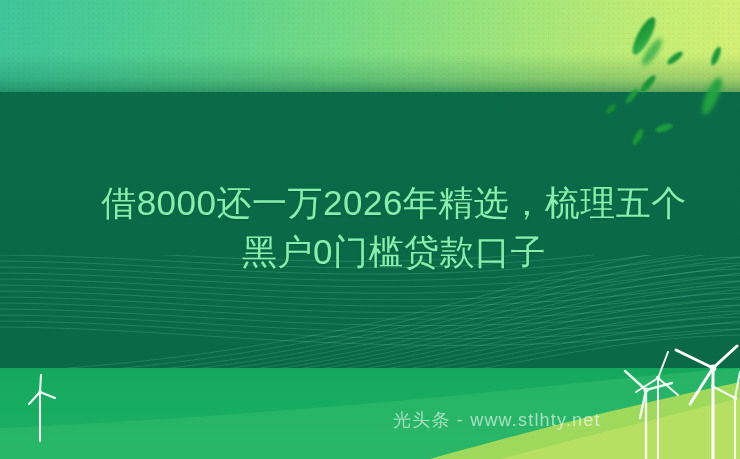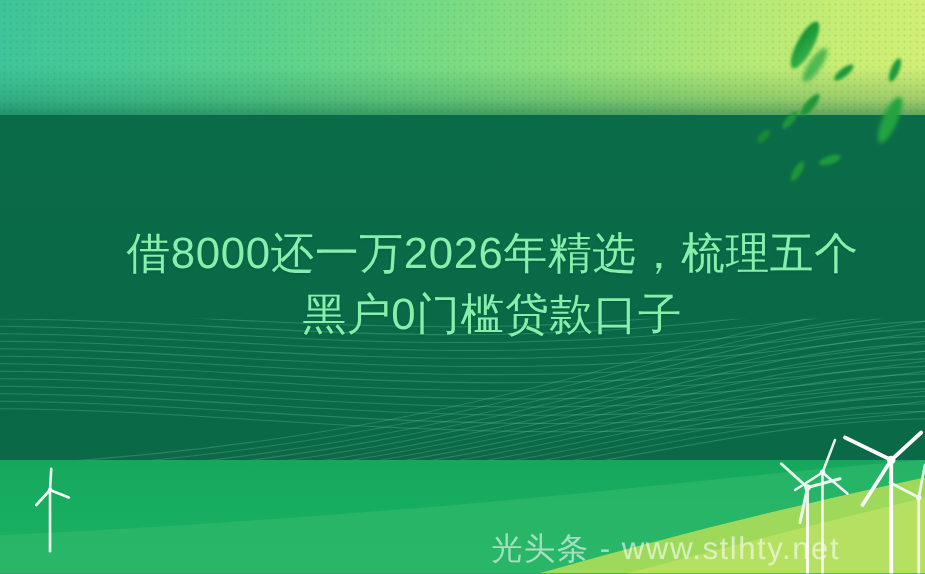--- a/index.html
+++ b/index.html
@@ -119,23 +119,23 @@
     font-family: "Liberation Sans", "DejaVu Sans", sans-serif;
     white-space: pre-line;
     text-shadow: 0 1px 2px rgba(0,50,30,0.25);
     padding-left: 24px;
   }
 
   
   .watermark {
     position: absolute;
     left: 393px;
-    top: 424px;
+    top: 405px;
     color: rgba(255,255,255,0.58);
-    font-size: 25px;
+    font-size: 18px;
     line-height: 30px;
     letter-spacing: 1.2px;
     font-weight: 400;
     font-family: "Liberation Sans", "DejaVu Sans", sans-serif;
     white-space: nowrap;
   }
 </style>
 </head>
 <body>
 

